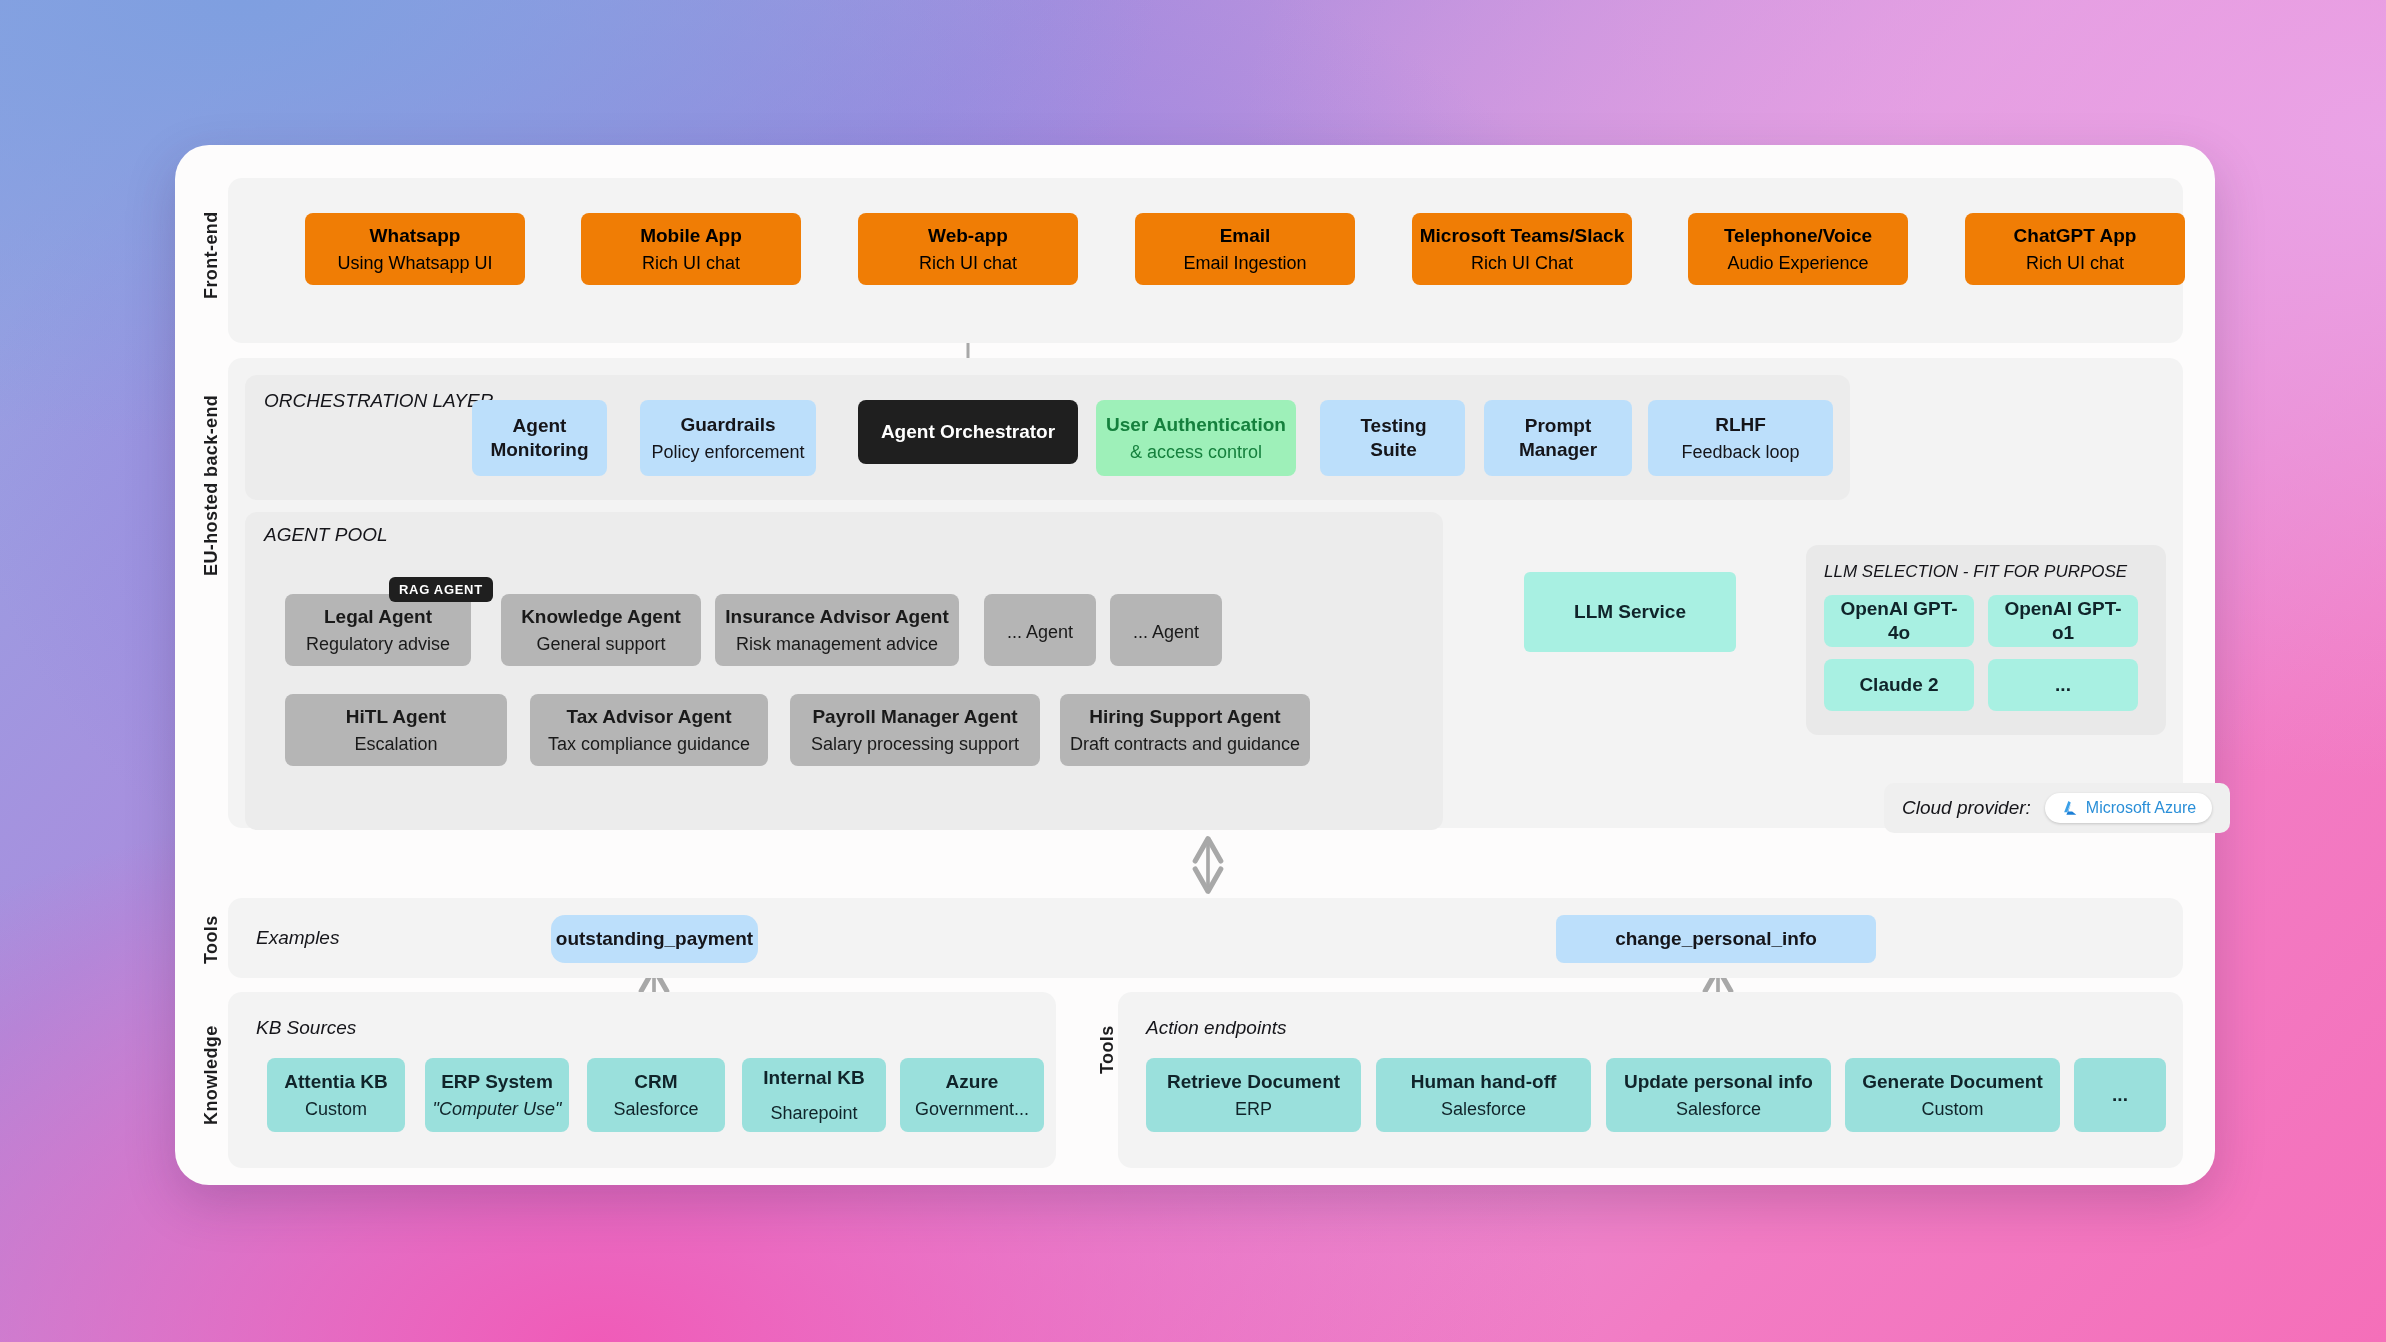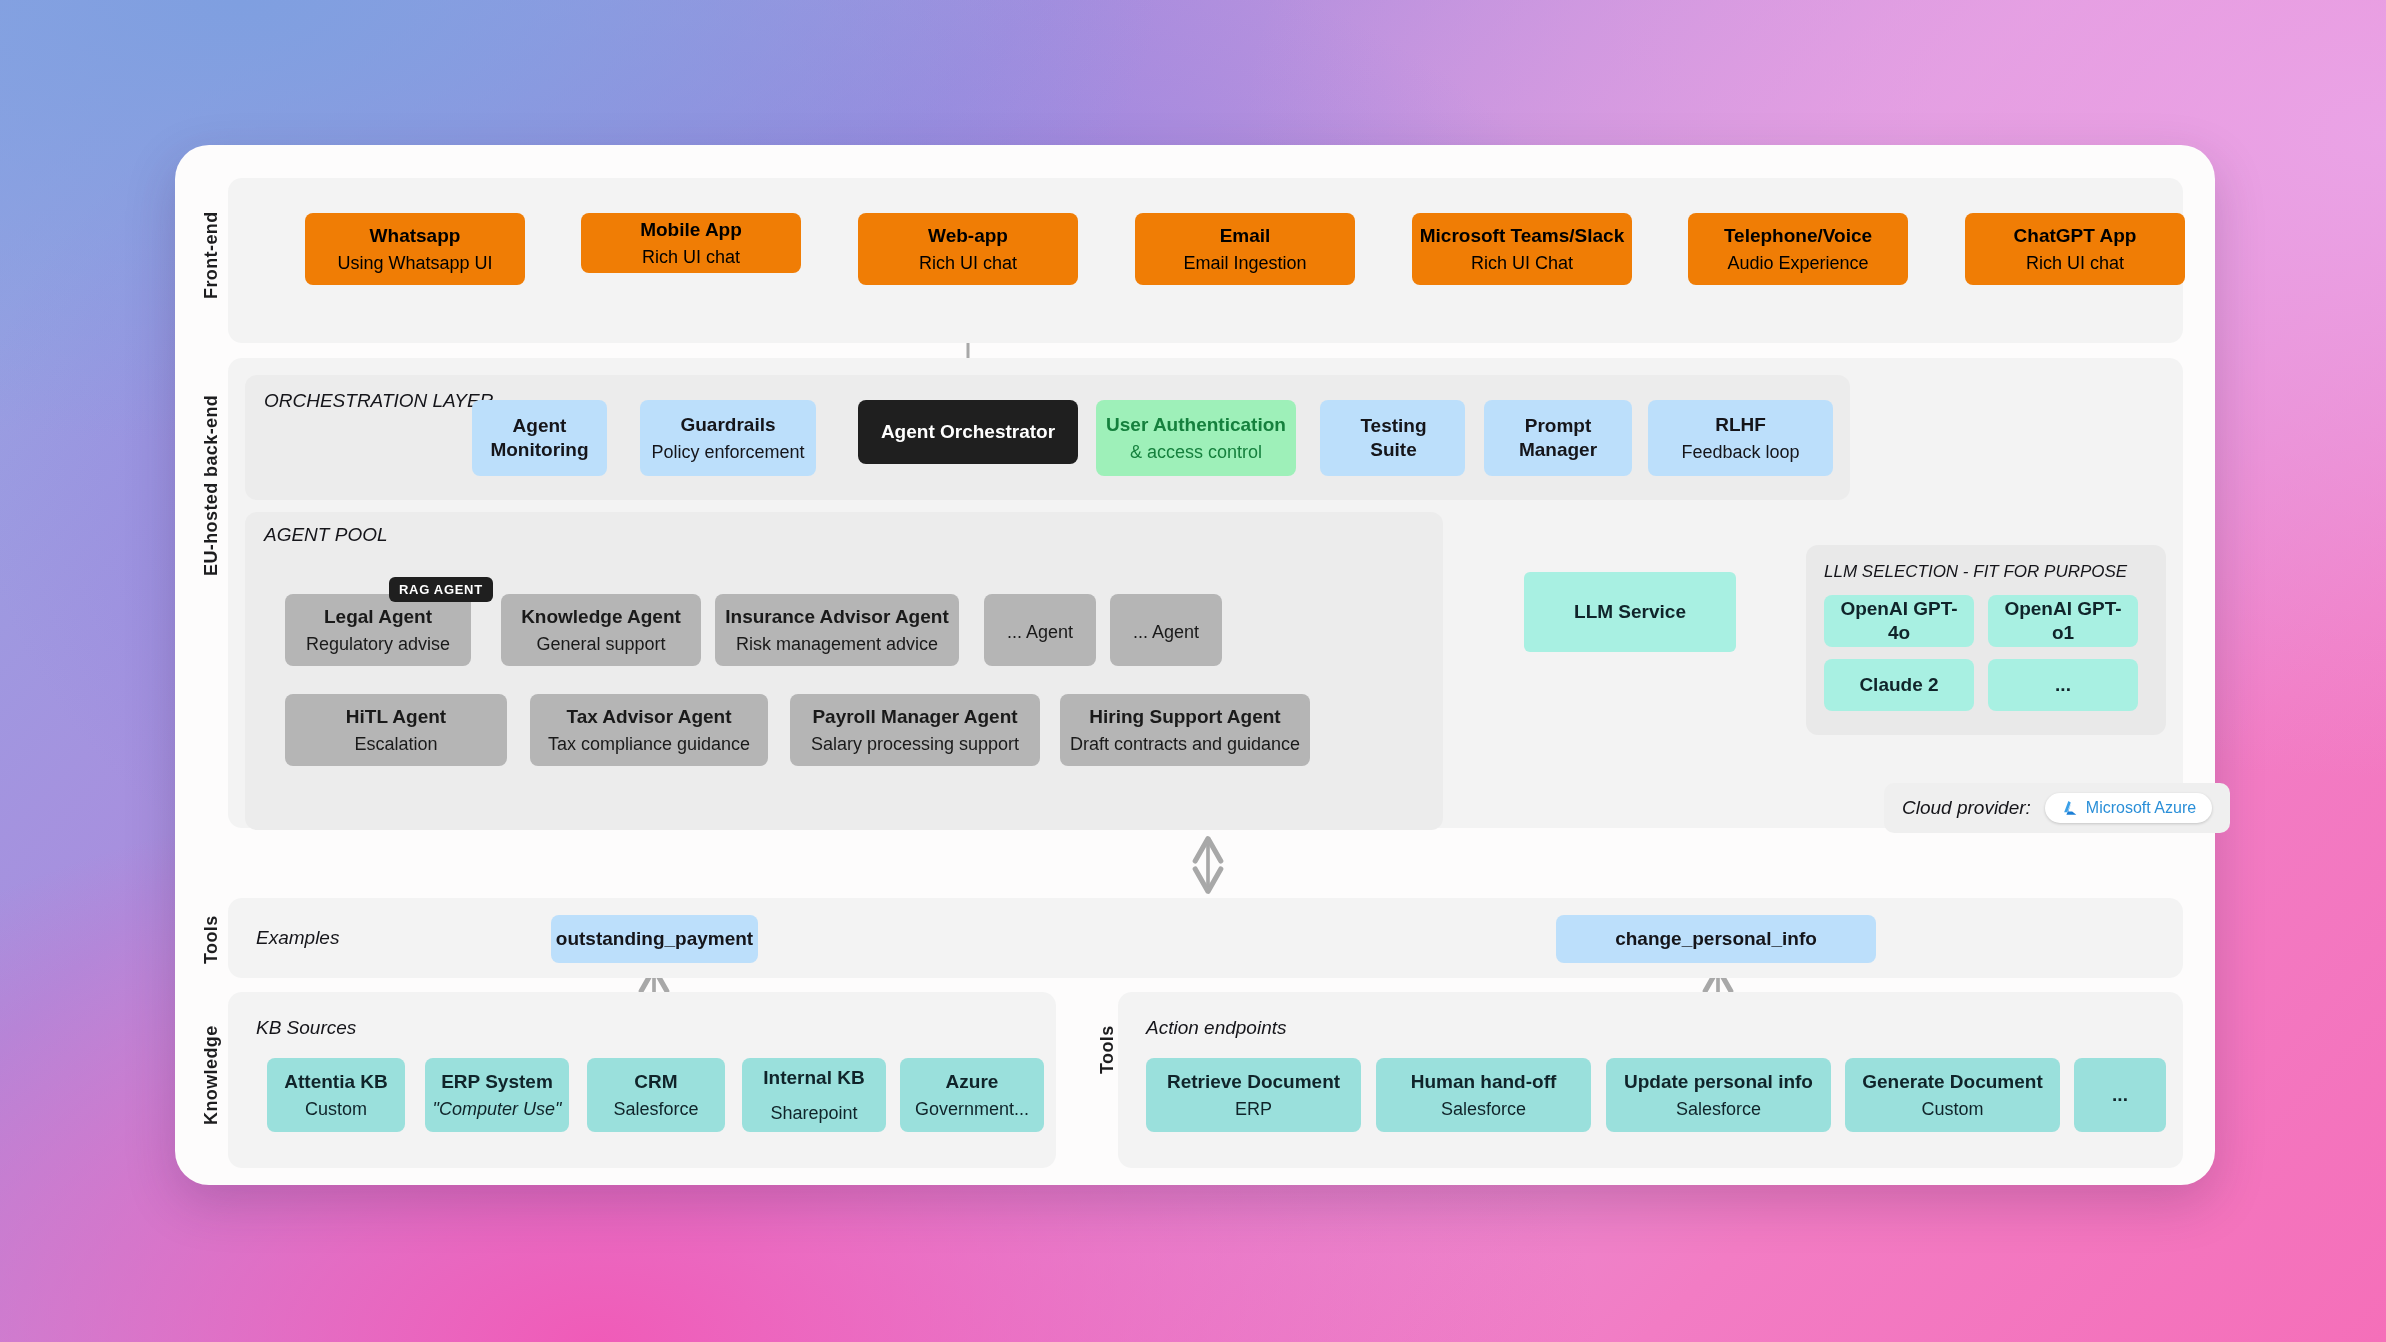--- a/index.html
+++ b/index.html
@@ -152,21 +152,21 @@
   <div class="vlabel" style="left:196px;top:900px;width:30px;height:80px;">Tools</div>
   <div class="vlabel" style="left:196px;top:1010px;width:30px;height:130px;">Knowledge</div>
   <div class="vlabel" style="left:1092px;top:1010px;width:30px;height:80px;">Tools</div>
 
   <div class="band" style="left:228px;top:178px;width:1955px;height:165px;"></div>
 
   <div class="box orange" style="left:305px;top:213px;width:220px;height:72px;">
     <span class="t">Whatsapp</span>
     <span class="s">Using Whatsapp UI</span>
   </div>
-  <div class="box orange" style="left:581px;top:213px;width:220px;height:60px;justify-content:center;">
+  <div class="box orange" style="left:581px;top:213px;width:220px;height:72px;justify-content:center;">
     <span class="t">Mobile App</span>
     <span class="s">Rich UI chat</span>
   </div>
   <div class="box orange" style="left:858px;top:213px;width:220px;height:72px;">
     <span class="t">Web-app</span>
     <span class="s">Rich UI chat</span>
   </div>
   <div class="box orange" style="left:1135px;top:213px;width:220px;height:72px;">
     <span class="t">Email</span>
     <span class="s">Email Ingestion</span>
@@ -287,21 +287,21 @@
           <path d="M13.6 5.8 L9.7 16.6 L17.5 16.6 L14.9 16.6 L20.4 20.9 L7.2 20.9 L13.6 5.8 Z" fill="#1c7fd6"></path>
         </svg>
       </span>
       <span class="nm">Microsoft Azure</span>
     </span>
   </div>
 
   <div class="band" style="left:228px;top:898px;width:1955px;height:80px;"></div>
   <div class="sect-title" style="left:256px;top:927px;">Examples</div>
 
-  <div class="box lightblue" style="left:551px;top:915px;width:207px;height:48px;">
+  <div class="box lightblue" style="left:551px;top:915px;width:207px;height:48px;border-radius:14px;">
     <span class="t">outstanding_payment</span>
   </div>
   <div class="box lightblue" style="left:1556px;top:915px;width:320px;height:48px;">
     <span class="t">change_personal_info</span>
   </div>
 
   <div class="band" style="left:228px;top:992px;width:828px;height:176px;"></div>
   <div class="sect-title" style="left:256px;top:1017px;">KB Sources</div>
 
   <div class="box teal" style="left:267px;top:1058px;width:138px;height:74px;">

